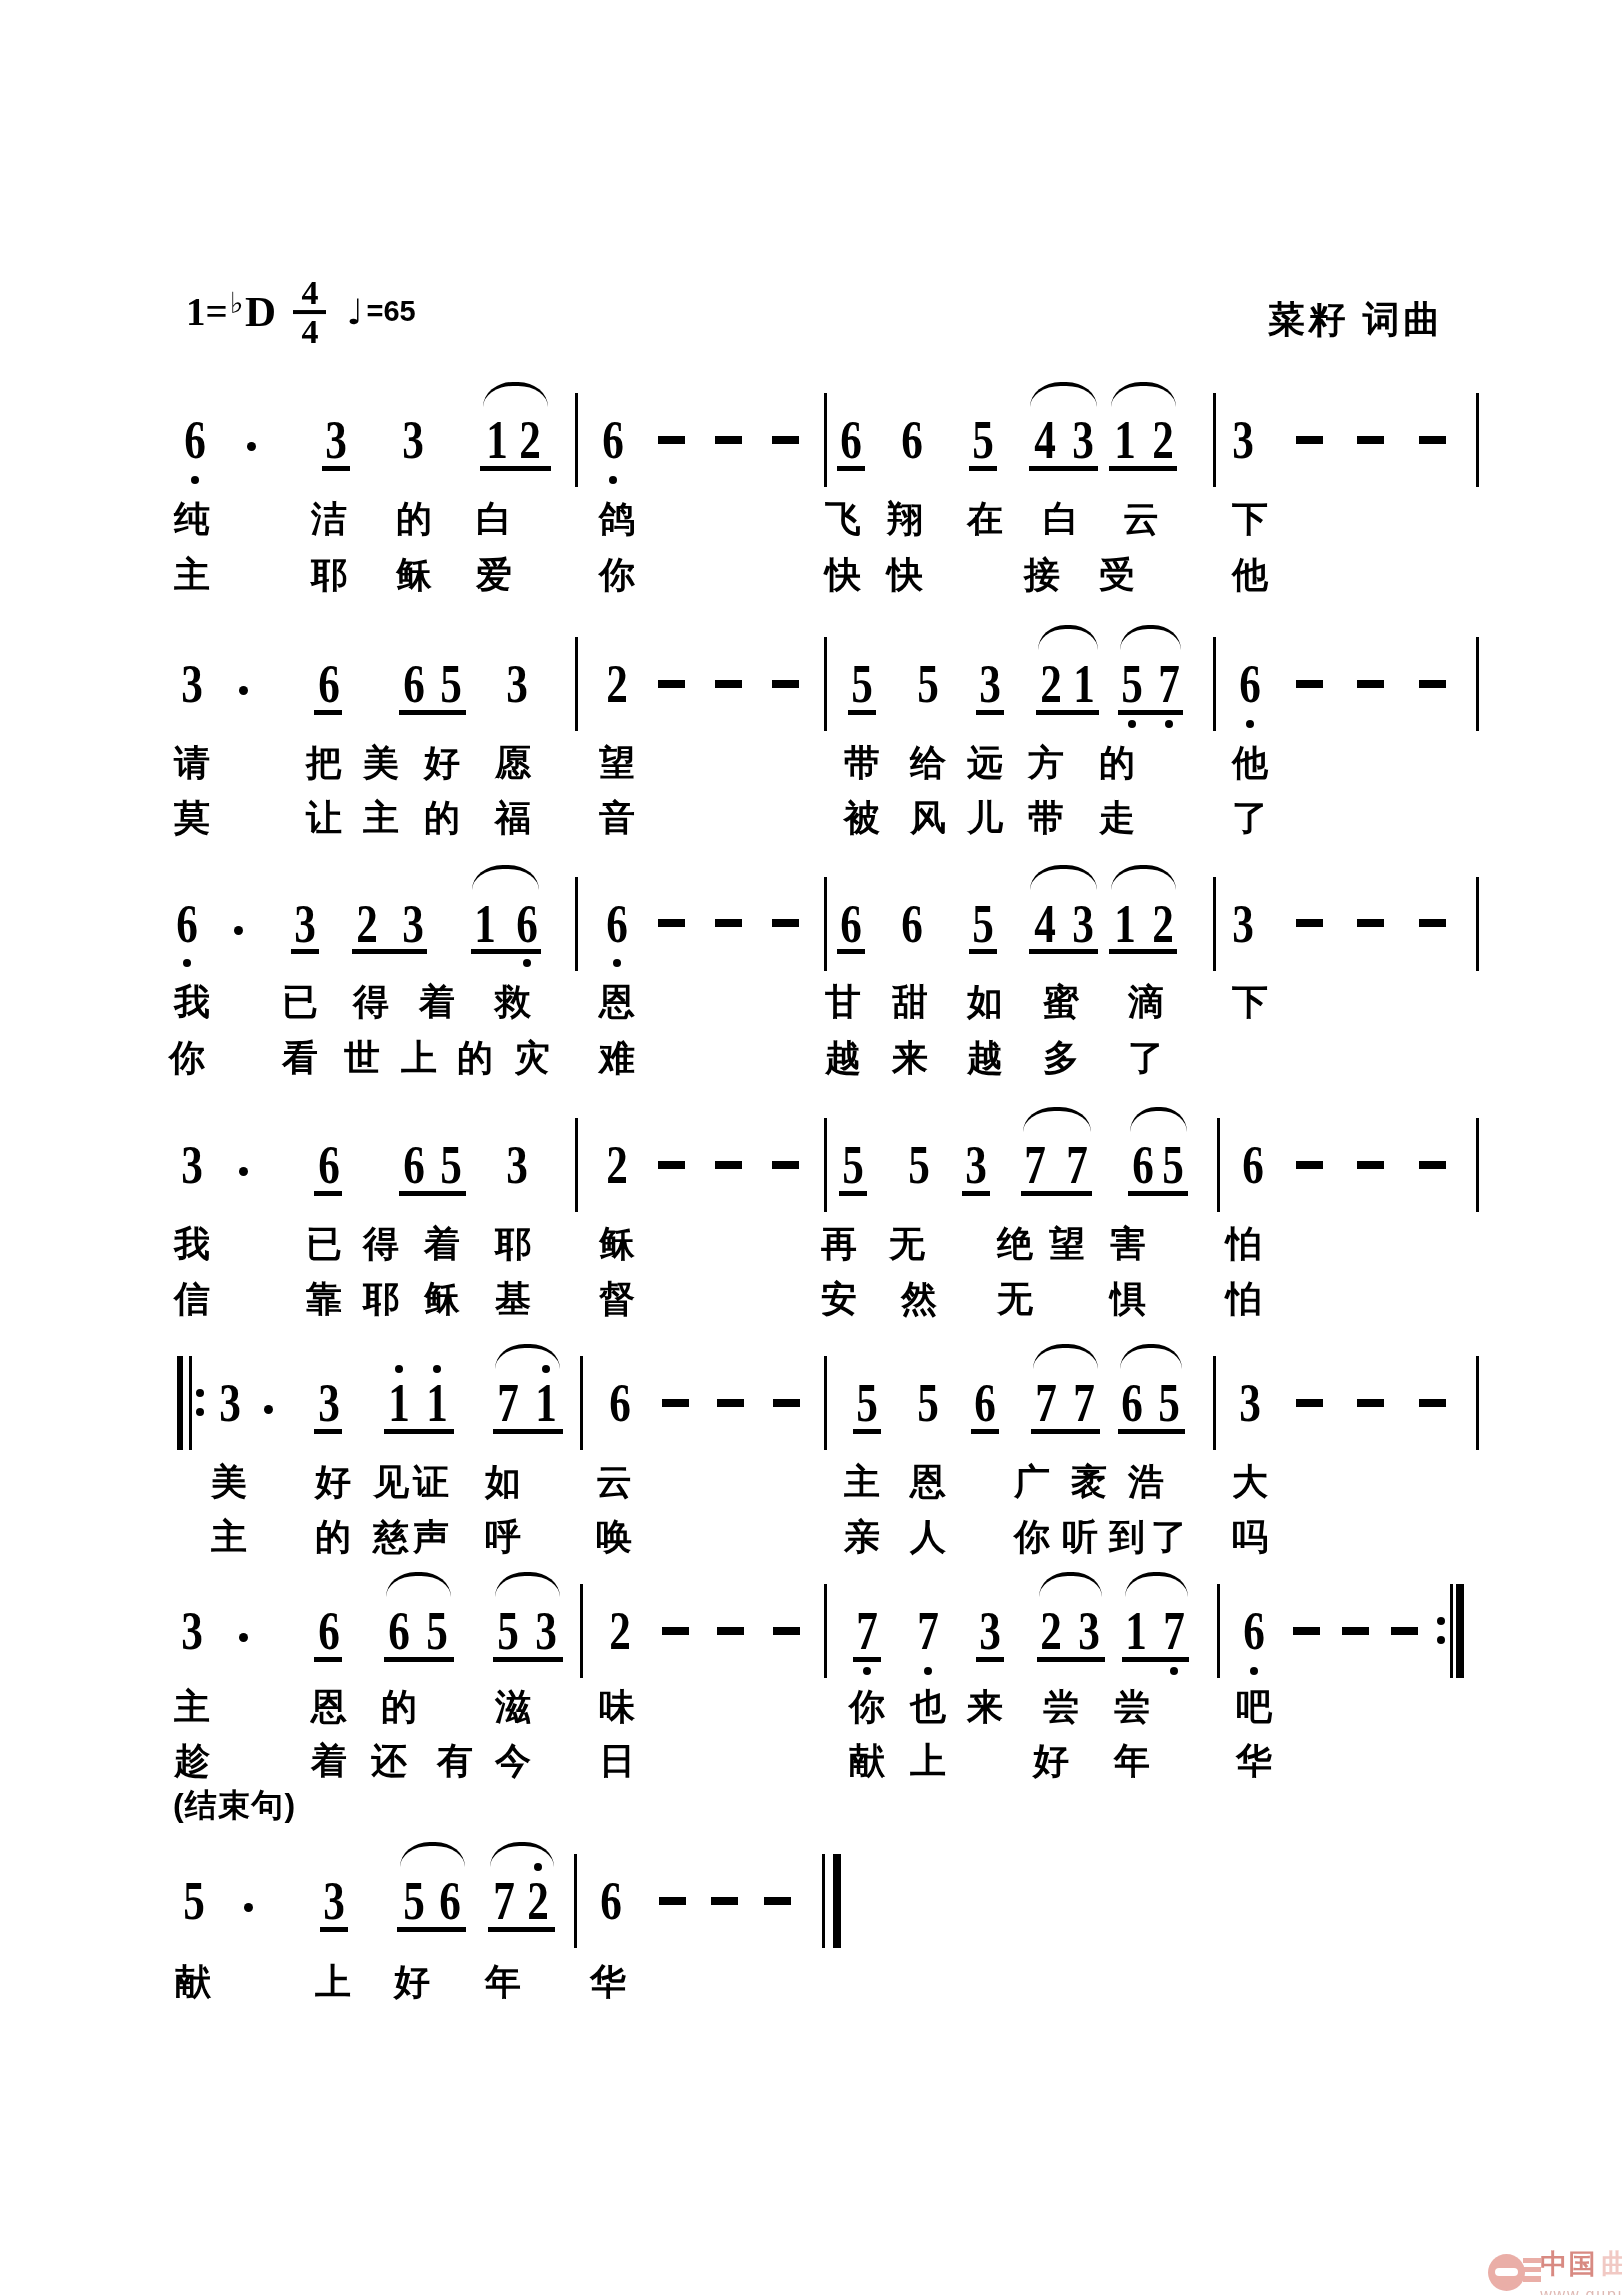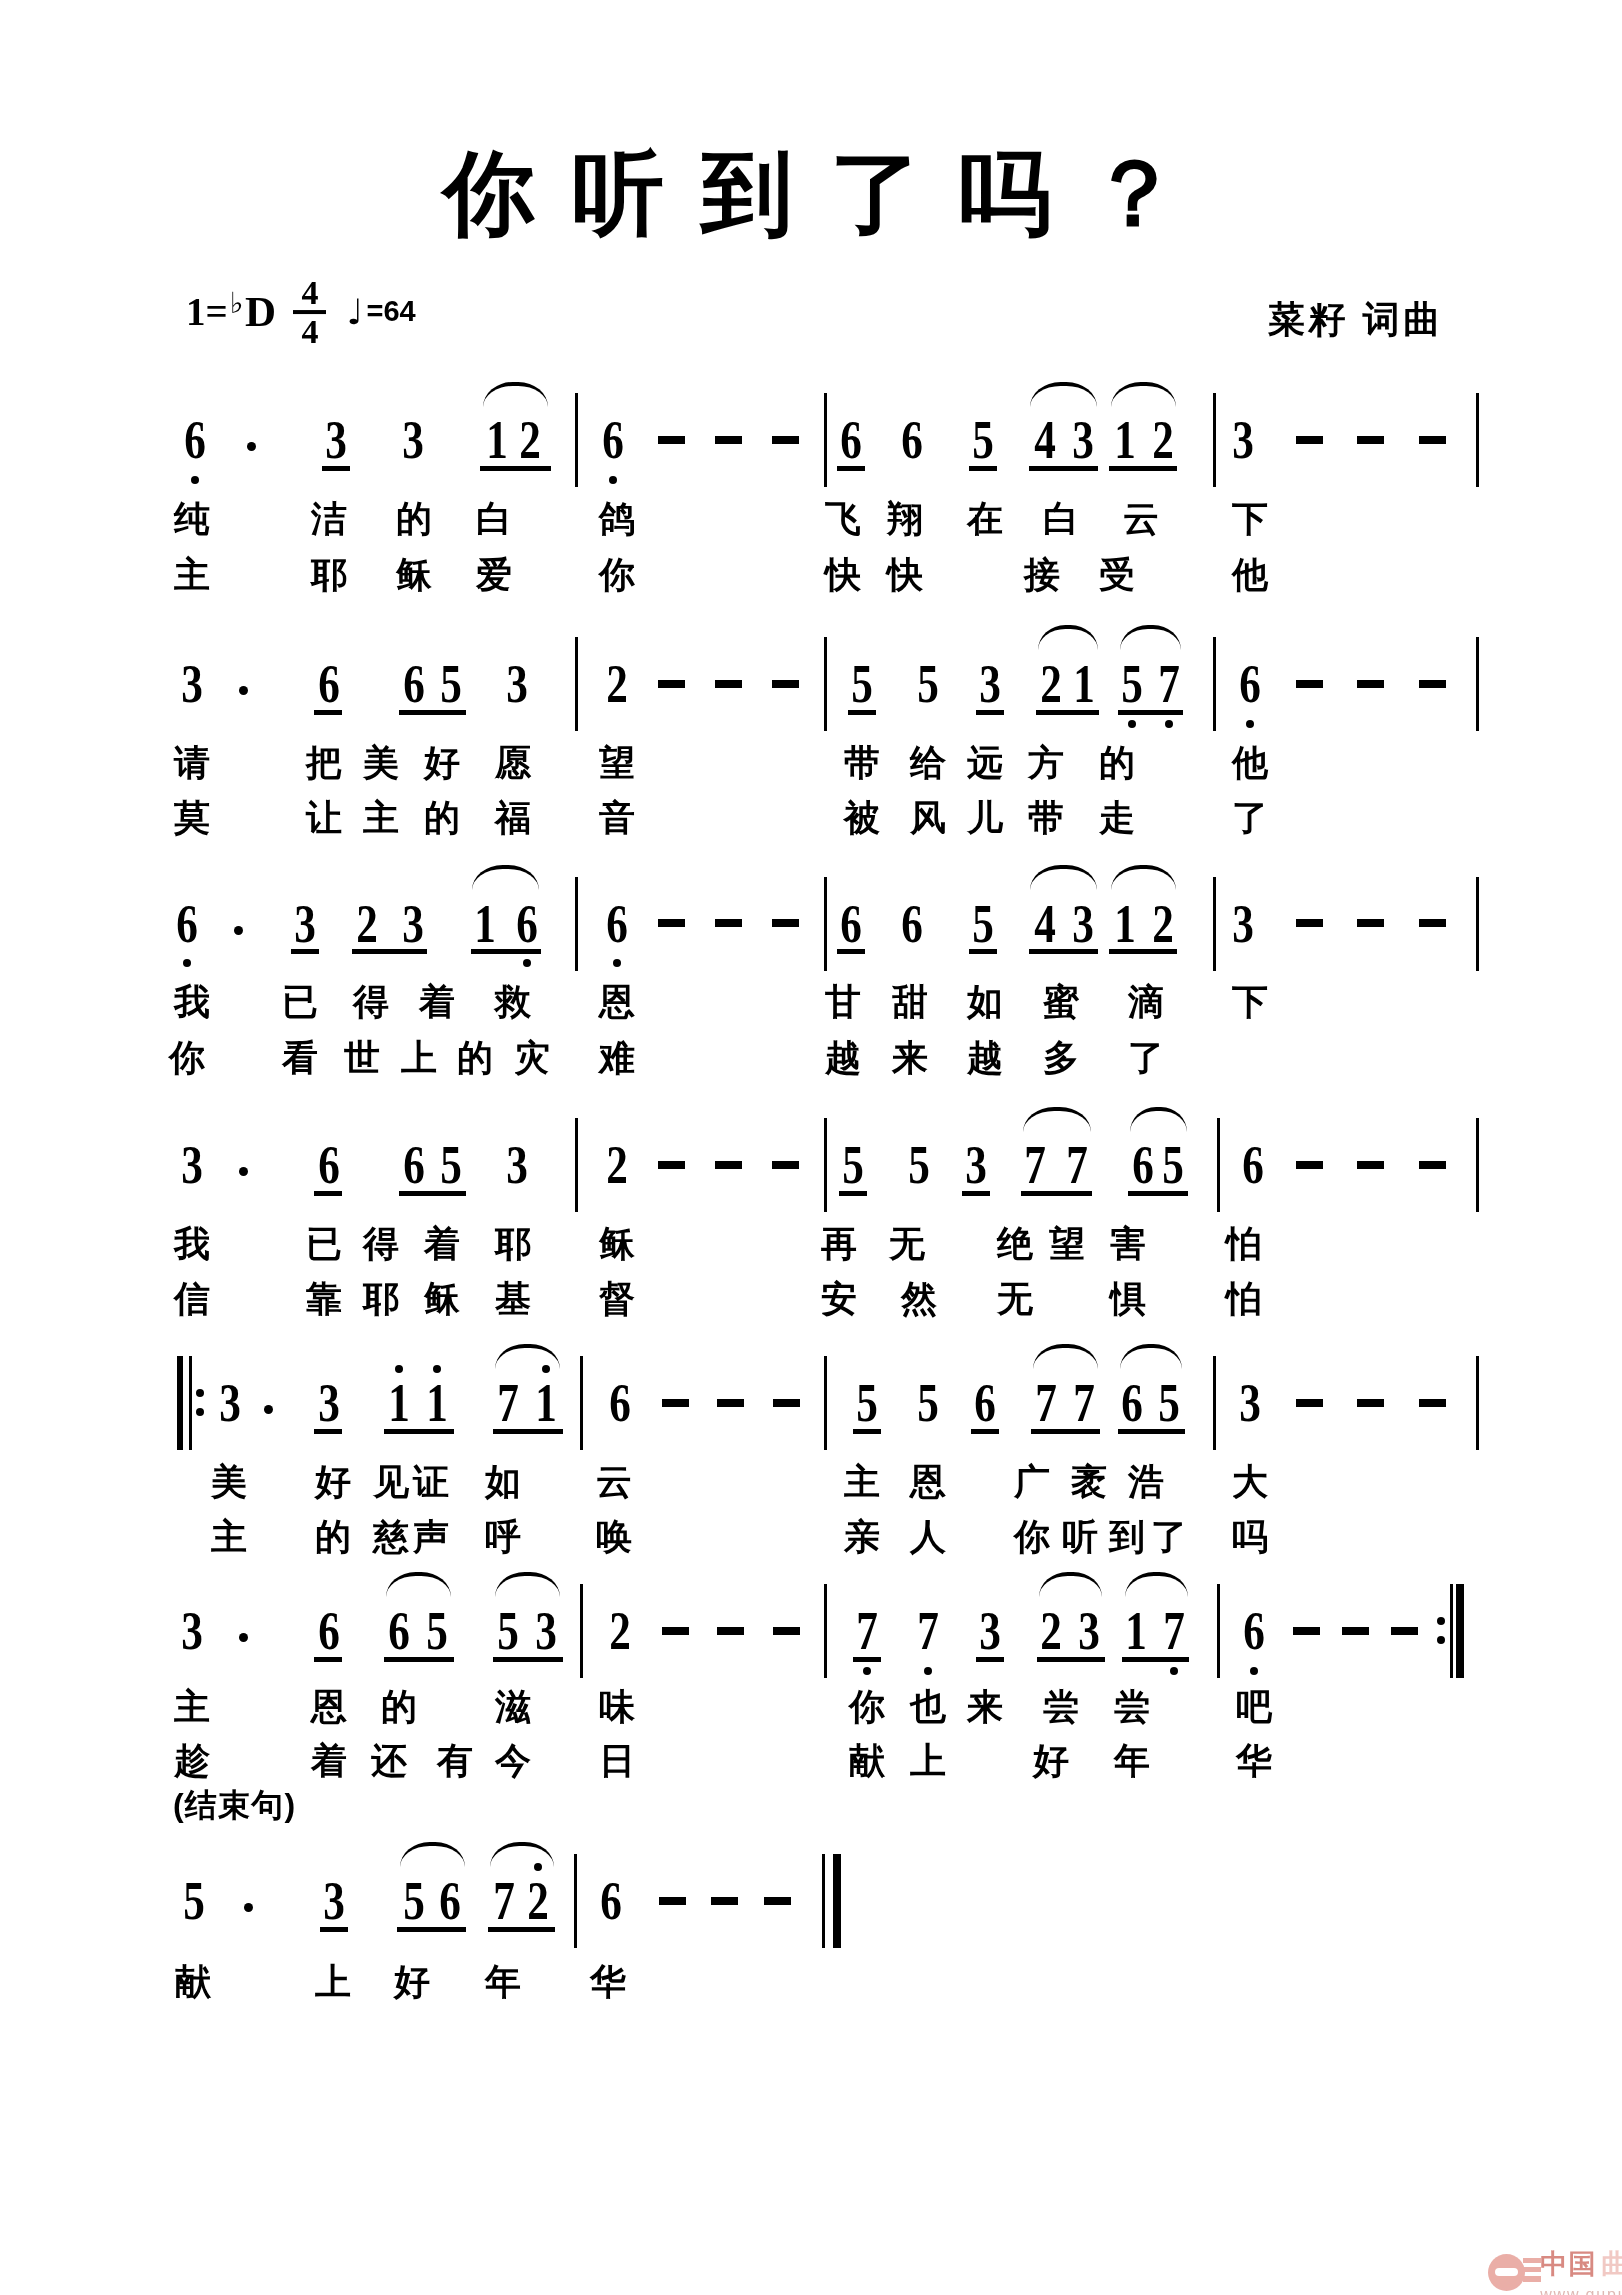--- a/index.html
+++ b/index.html
@@ -64,34 +64,33 @@
   .wm-brand{font-size:27px; font-weight:bold; letter-spacing:1.2px;}
   .wm-strong{color:#cf6d64;}
   .wm-light{color:#eebcb6; margin-left:4.7px;}
   .wm-url{font-size:16px; color:#d8a8a2; letter-spacing:1.8px; margin-top:3.5px;}
 </style>
 </head>
 <body>
 
 <div class="sheet">
 
-  <div class="title">你听到了吗？</div>
 
   <div class="keyrow">
     <span class="k1">1=</span>
       <span class="kflat">♭</span>
       <span class="kD">D</span>
     <span class="kfrac">
       <span class="fnum">4</span>
       <span class="fline"></span>
       <span class="fnum">4</span>
     </span>
     <span class="ktempo">
       <span class="knote">♩</span>
-      <span class="keq">=64</span>
+      <span class="keq">=65</span>
     </span>
   </div>
 
   <div class="credit">菜籽 词曲</div>
 
   <div id="score">
       <div class="" style="position: absolute; left: 0px; top: 0px;">
         <div class="note" style="left: 195px; top: 440px;">6</div>
         <div class="dot" style="left: 191px; top: 476px; width: 8.2px; height: 8.2px;"></div>
         <div class="dot" style="left: 247px; top: 442px; width: 9.4px; height: 9.4px;"></div>

